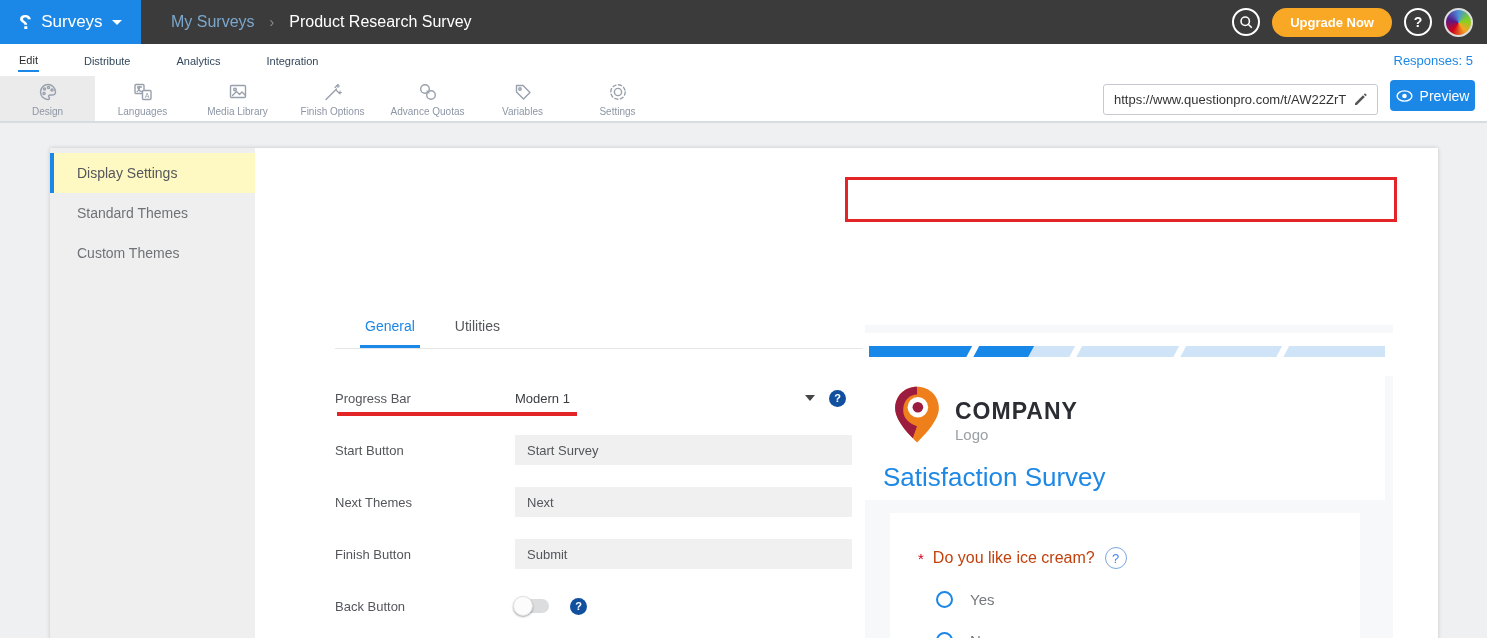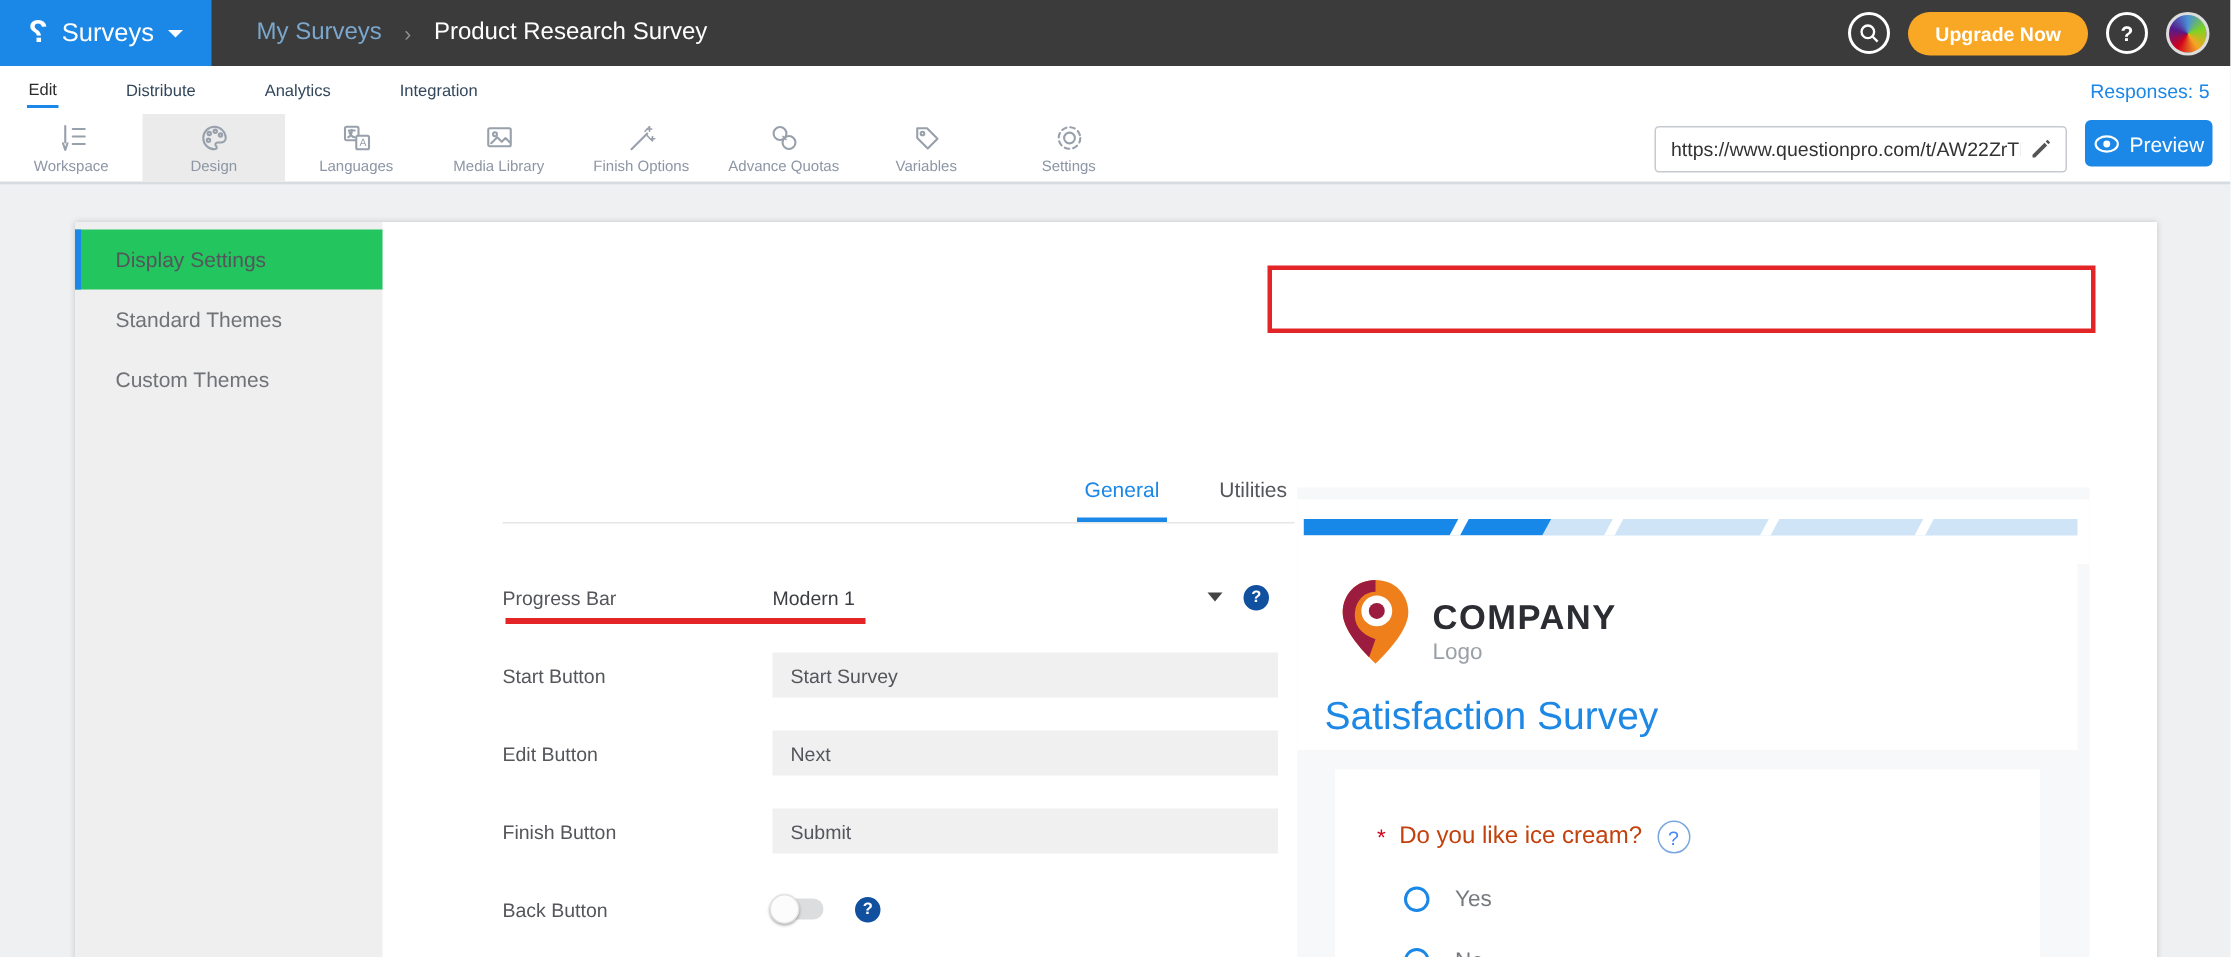--- a/index.html
+++ b/index.html
@@ -37,25 +37,25 @@
   .tool-label { font-size:10px; color:#8d96a5; }
   .ticon { stroke:#98a0ac; fill:none; stroke-width:1.4; stroke-linecap:round; stroke-linejoin:round; }
   .url-input { position:absolute; left:1103px; top:84px; width:275px; height:31px; border:1px solid #c6cacf; border-radius:3px; background:#fff; font-size:13px; color:#333; padding:0 30px 0 10px; font-family:inherit; }
   .url-pencil { position:absolute; left:1352px; top:91px; cursor:pointer; }
   .preview-btn { position:absolute; left:1390px; top:80px; width:85px; height:31px; background:#1b87e6; border:none; border-radius:4px; color:#fff; font-size:14px; display:flex; align-items:center; justify-content:center; gap:7px; cursor:pointer; font-family:inherit; }
 
   
   .card { position:absolute; left:50px; top:148px; width:1388px; height:495px; background:#fff; box-shadow:0 0 4px rgba(0,0,0,.18); }
   .side { position:absolute; left:0; top:0; width:205px; height:100%; background:#efefef; padding-top:5px; }
   .side-item { height:40px; display:flex; align-items:center; padding-left:23px; border-left:4px solid transparent; font-size:14px; color:#6f7276; cursor:pointer; }
-  .side-item.active { background:#22c55e; border-left-color:#1b87e6; color:#54565b; }
+  .side-item.active { background:#fef9c3; border-left-color:#1b87e6; color:#54565b; }
 
   
   .form { position:absolute; left:285px; top:168px; width:528px; }
-  .tabs { display:flex; height:33px; border-bottom:1px solid #e4e6e8;justify-content:flex-end; }
+  .tabs { display:flex; height:33px; border-bottom:1px solid #e4e6e8; }
   .tab { font-size:14px; color:#54565b; padding:2px 5px 10px; margin-left:25px; cursor:pointer; }
   .tab + .tab { margin-left:30px; }
   .tab.active { color:#1b87e6; border-bottom:3px solid #1b87e6; }
   .row { display:flex; align-items:center; height:30px; margin-top:22px; }
   .row.first { margin-top:34px; }
   .row-label { width:180px; font-size:13px; color:#54565b; }
   .select-box { width:300px; display:flex; align-items:center; justify-content:space-between; cursor:pointer; }
   .select-value { font-size:13px; color:#3a3d42; }
   .select-caret { width:0; height:0; border-left:5px solid transparent; border-right:5px solid transparent; border-top:6px solid #454545; }
   .text-input { width:337px; height:30px; background:#f0f0f1; border:none; font-size:13px; color:#54565b; padding:0 12px; font-family:inherit; }
@@ -119,28 +119,20 @@
 
 <div class="subnav">
   <span class="subnav-item active">Edit</span>
   <span class="subnav-item">Distribute</span>
   <span class="subnav-item">Analytics</span>
   <span class="subnav-item">Integration</span>
   <span class="responses">Responses: 5</span>
 </div>
 
 <div class="toolbar">
-  <div class="tool">
-    <svg class="ticon" width="22" height="22" viewBox="0 0 22 22">
-        <path d="M6.5 3v11"></path>
-        <path d="M5 14.5l1.5 4.5 1.5-4.5"></path>
-        <path d="M11.5 5h8M11.5 10h8M11.5 15h8"></path>
-      </svg>
-    <span class="tool-label">Workspace</span>
-  </div>
   <div class="tool active">
     <svg class="ticon" width="22" height="22" viewBox="0 0 22 22">
         <path d="M11 3.5a7.5 7.5 0 1 0 0 15c1.6 0 1.9-1.3 1-2.2-.9-.9-.3-2.3 1.2-2.3h1.9c2 0 3.4-1.3 3.4-3C18.5 7 15 3.5 11 3.5z"></path>
         <circle cx="7.5" cy="8" r="1.1"></circle>
         <circle cx="11.5" cy="6.5" r="1.1"></circle>
         <circle cx="15" cy="9" r="1.1"></circle>
         <circle cx="7" cy="12.5" r="1.1"></circle>
       </svg>
     <span class="tool-label">Design</span>
   </div>
@@ -230,21 +222,21 @@
       </span>
       <span class="help-dot">?</span>
     </div>
 
     <div class="row">
       <span class="row-label">Start Button</span>
       <input class="text-input" value="Start Survey" style="">
     </div>
 
     <div class="row">
-      <span class="row-label">Edit Button</span>
+      <span class="row-label">Next Themes</span>
       <input class="text-input" value="Next" style="">
     </div>
 
     <div class="row">
       <span class="row-label">Finish Button</span>
       <input class="text-input" value="Submit" style="">
     </div>
 
     <div class="row">
       <span class="row-label">Back Button</span>

